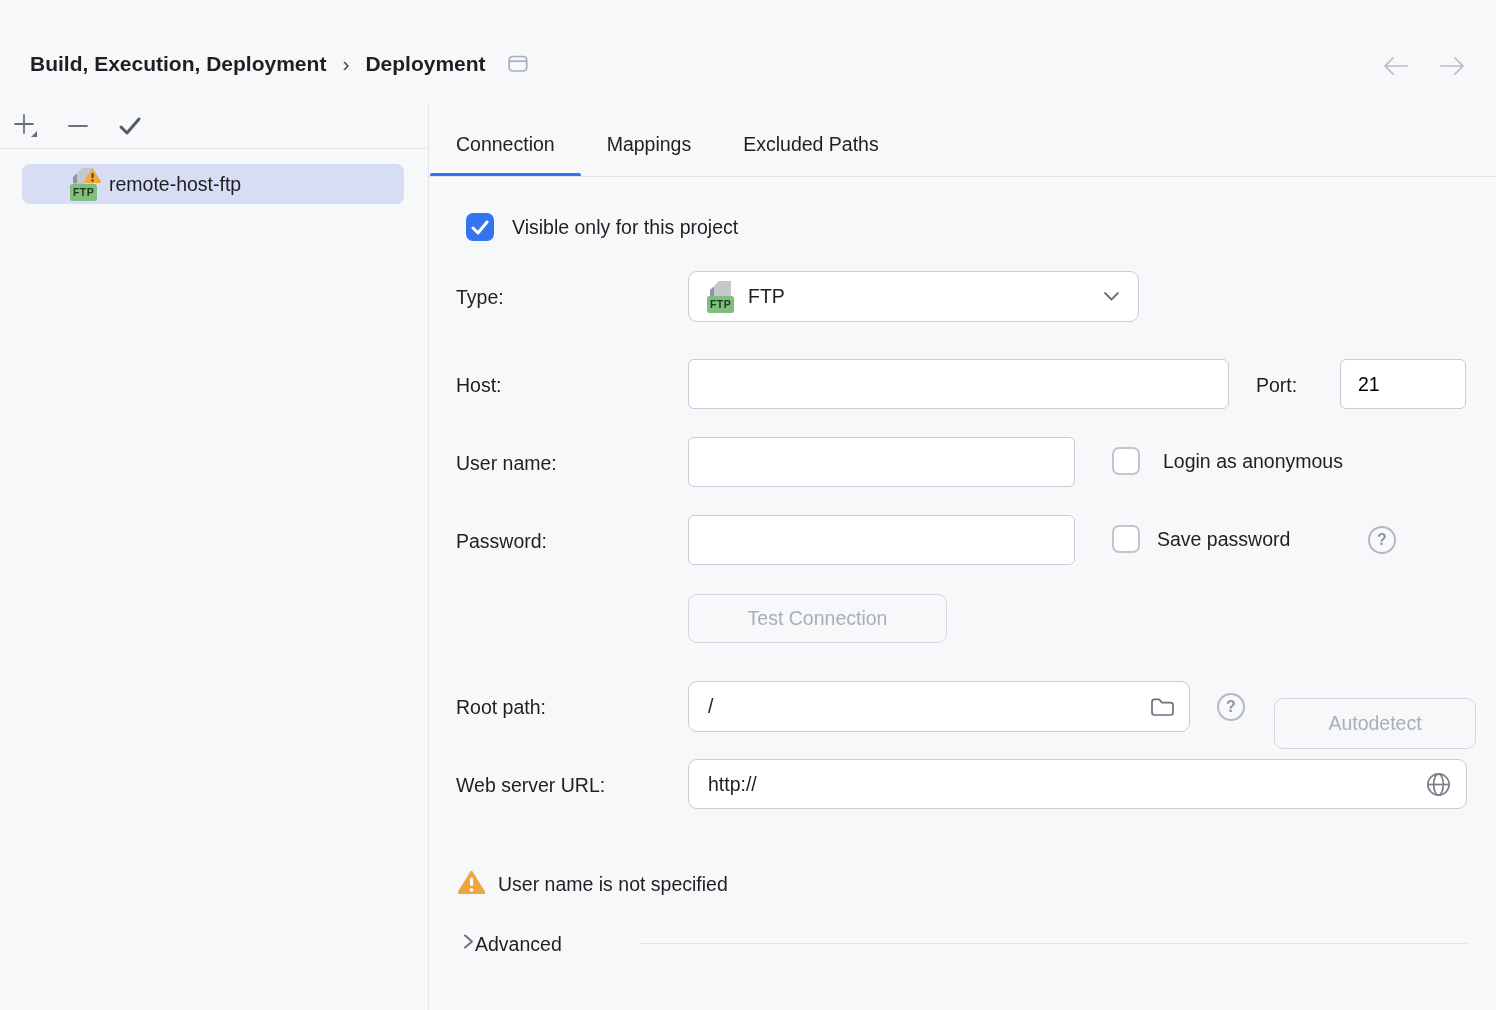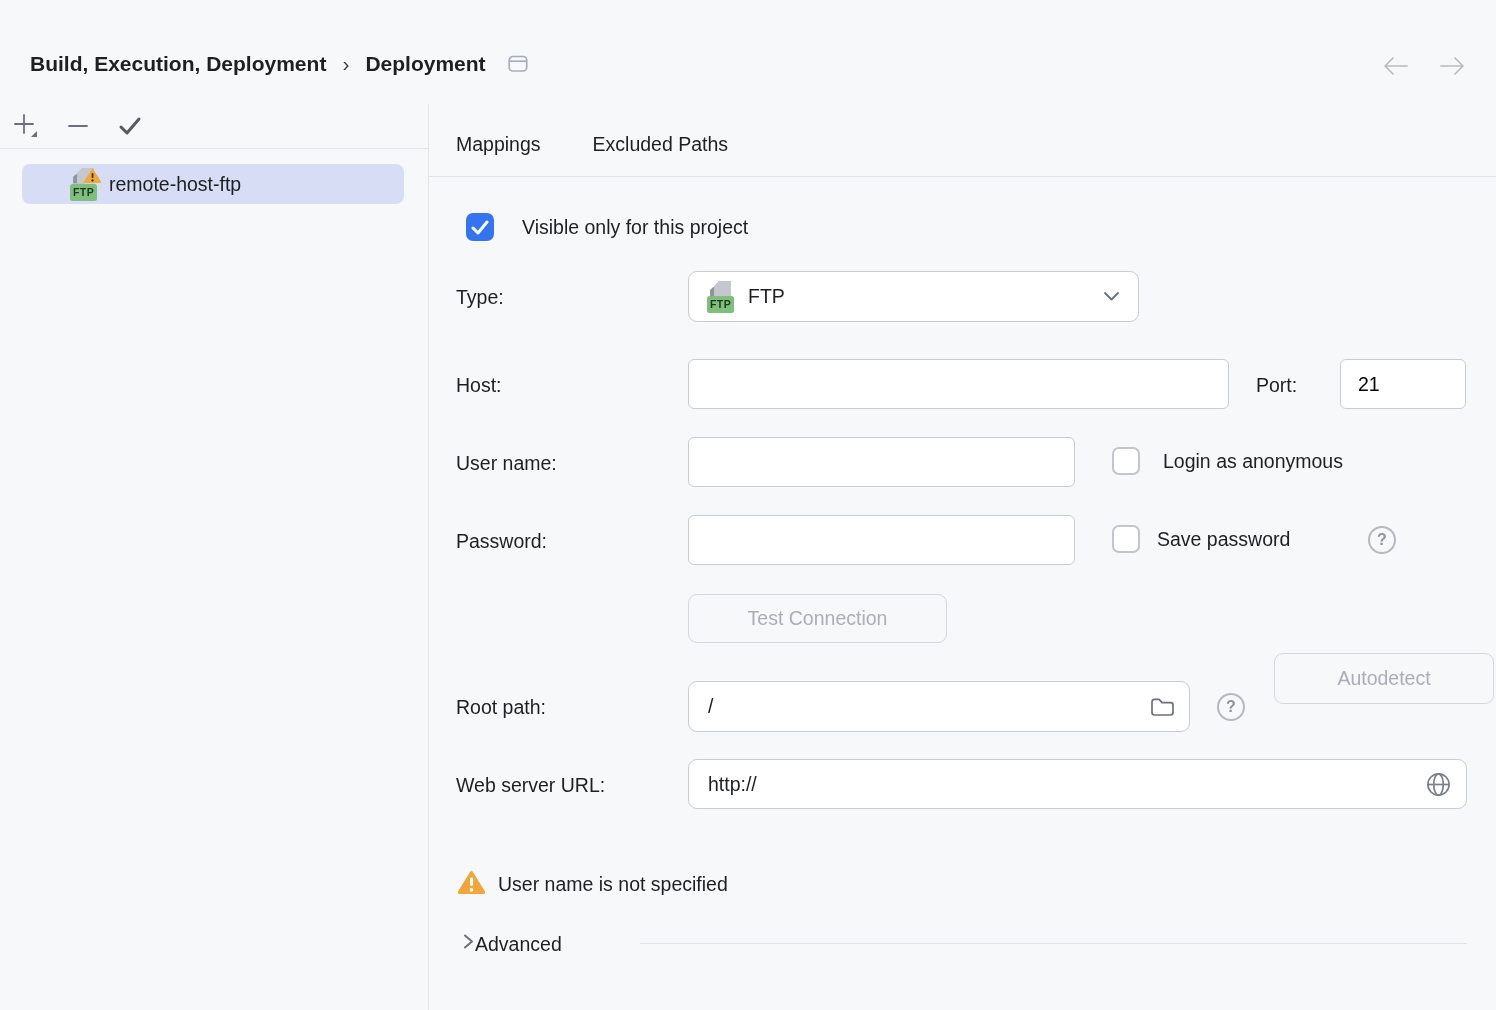--- a/index.html
+++ b/index.html
@@ -59,21 +59,21 @@
   .lbl-user { left:456px; top:447px; }
   .lbl-pass { left:456px; top:525px; }
   .lbl-root { left:456px; top:691px; }
   .lbl-url  { left:456px; top:769px; }
 
   .checkbox { width:28px; height:28px; flex:0 0 auto; border-radius:7px; background:#FFFFFF;
     border:2px solid #C2C5CE; display:flex; align-items:center; justify-content:center; cursor:pointer; }
   .checkbox.checked { background:#3574F0; border-color:#3574F0; }
   .cb-label { font-size:19.5px; cursor:default; }
 
-  .row-visible { position:absolute; left:466px; top:197px; height:28px; display:flex; align-items:center; gap:28px; }
+  .row-visible { position:absolute; left:466px; top:197px; height:28px; display:flex; align-items:center; gap:18px; }
   .row-anon    { position:absolute; left:1112px; top:431px; height:28px; display:flex; align-items:center; gap:23px; }
   .row-save    { position:absolute; left:1112px; top:509px; height:28px; display:flex; align-items:center; gap:17px; }
 
   .type-select { position:absolute; left:688px; top:255px; width:451px; height:51px;
     display:flex; align-items:center; gap:11px; padding:0 18px;
     background:#FFFFFF; border:1px solid #C9CCD6; border-radius:9px;
     font-size:19.5px; cursor:pointer; }
   .type-chevron { margin-left:auto; display:flex; align-items:center; }
 
   .text-input { position:absolute; background:#FFFFFF; border:1px solid #C9CCD6;
@@ -89,21 +89,21 @@
   .input-wrap input { flex:1; height:100%; border:none; outline:none; background:transparent;
     font-size:19.5px; font-family:inherit; color:#1E1F22; padding:0 0 0 19px; }
   .wrap-root { left:688px; top:665px; width:502px; height:51px; }
   .wrap-url  { left:688px; top:743px; width:779px; height:50px; }
   .in-field-icon { display:flex; align-items:center; padding:0 14px; cursor:pointer; }
 
   .btn-disabled { position:absolute; display:flex; align-items:center; justify-content:center;
     background:transparent; border:1px solid #D5D7DE; border-radius:9px;
     color:#A9AEB9; font-size:19.5px; font-family:inherit; cursor:default; }
   .btn-test { left:688px; top:578px; width:259px; height:49px;text-align:right; }
-  .btn-autodetect { left:1274px; top:637px; width:220px; height:51px;text-align:right; }
+  .btn-autodetect { left:1274px; top:682px; width:202px; height:51px;text-align:right; }
 
   .help-circle { position:absolute; width:28px; height:28px; border:2px solid #B6B9C1;
     border-radius:50%; color:#8E939E; font-size:16px; font-weight:700;
     display:flex; align-items:center; justify-content:center; cursor:pointer; }
   .help-pass { left:1368px; top:510px; }
   .help-root { left:1217px; top:677px; }
 
   .warning-row { position:absolute; left:458px; top:854px; height:28px;
     display:flex; align-items:center; gap:13px; font-size:19.5px; }
 
@@ -174,20 +174,21 @@
             <rect x="11.6" y="7.5" width="2.9" height="8" rx="1.4" fill="#4A3A10"></rect>
             <circle cx="13" cy="19" r="1.8" fill="#4A3A10"></circle>
           </svg>
       </span>
       <span class="ftp-badge">FTP</span>
     </span>
     <span>remote-host-ftp</span>
   </div>
 
   <div class="tabs">
+    <div class="tab active">Connection</div>
     <div class="tab">Mappings</div>
     <div class="tab">Excluded Paths</div>
   </div>
   <div class="tabs-baseline"></div>
 
   <div class="row-visible">
     <span class="checkbox checked">
       <svg width="18" height="15" viewBox="0 0 18 15">
           <path d="M2 8 L7 13 L16 2" fill="none" stroke="#FFFFFF" stroke-width="3" stroke-linecap="round" stroke-linejoin="round"></path>
         </svg>

